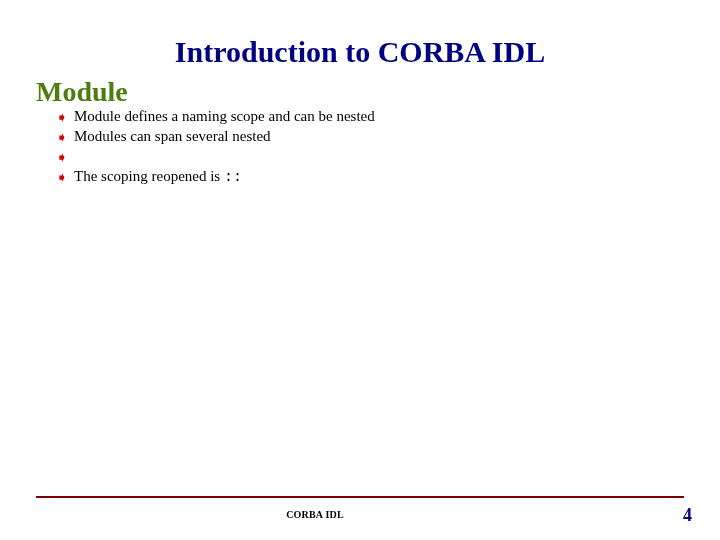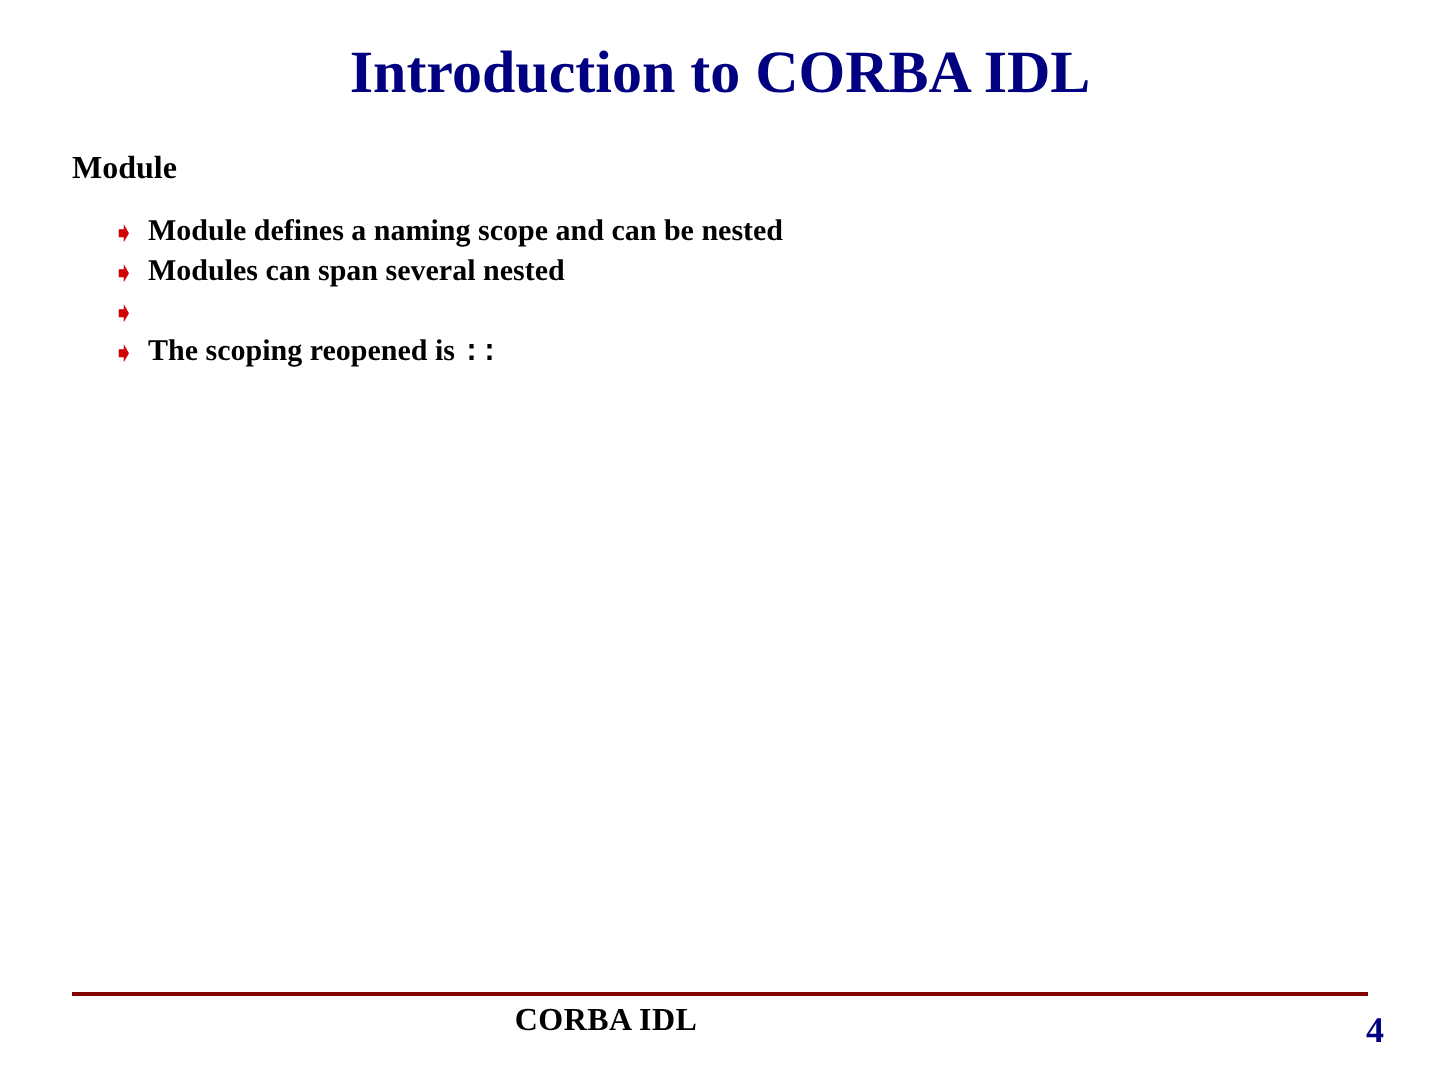--- a/index.html
+++ b/index.html
@@ -1,26 +1,26 @@
 <!DOCTYPE html>
 <html><head>
 <meta charset="utf-8">
 <style>
   * { margin: 0; padding: 0; box-sizing: border-box; }
   html, body { width: 720px; height: 540px; background: #fff; font-family: "Times New Roman", Times, serif; color: #000; }
   .slide { position: relative; width: 720px; height: 540px; }
-  .title { position: absolute; top: 20px; left: 0; width: 720px; text-align: center; font-size: 30px; font-weight: bold; color: #000080; }
-  .subtitle { position: absolute; top: 76px; left: 36px; font-size: 16px; font-weight: bold; color: #000000; }
+  .title { position: absolute; top: 35px; left: 0; width: 720px; text-align: center; font-size: 30px; font-weight: bold; color: #000080; }
+  .subtitle { position: absolute; top: 76px; left: 36px; font-size: 28px; font-weight: bold; color: #4d7c0f; }
   .bullets { position: absolute; top: 108px; left: 56px; }
   .bullet-row { display: flex; align-items: baseline; margin-bottom: 2px; }
   .bullet-icon { color: #d00000; font-size: 14px; line-height: 18px; width: 18px; flex: none; position: relative; top: 1px; }
-  .bullet-text { font-size: 15px; font-weight: bold; color: #000; text-align: center; }
+  .bullet-text { font-size: 15px; font-weight: normal; color: #000; text-align: center; }
   .mono { font-family: "Courier New", Courier, monospace; }
   .footer-line { position: absolute; left: 36px; right: 36px; bottom: 42px; border-top: 2px solid #800000; }
-  .footer-text { position: absolute; left: 4px; width: 598px; bottom: 20px; text-align: center; font-size: 16px; font-weight: bold; letter-spacing: 0.2px; }
+  .footer-text { position: absolute; left: 16px; width: 598px; bottom: 20px; text-align: center; font-size: 10px; font-weight: bold; letter-spacing: 0.2px; }
   .page-num { position: absolute; right: 28px; bottom: 14px; font-size: 18px; font-weight: bold; color: #000080; }
 </style>
 </head>
 <body>
 
 <div class="slide">
 
   <div class="title">Introduction to CORBA IDL</div>
 
   <div class="subtitle">Module</div>

